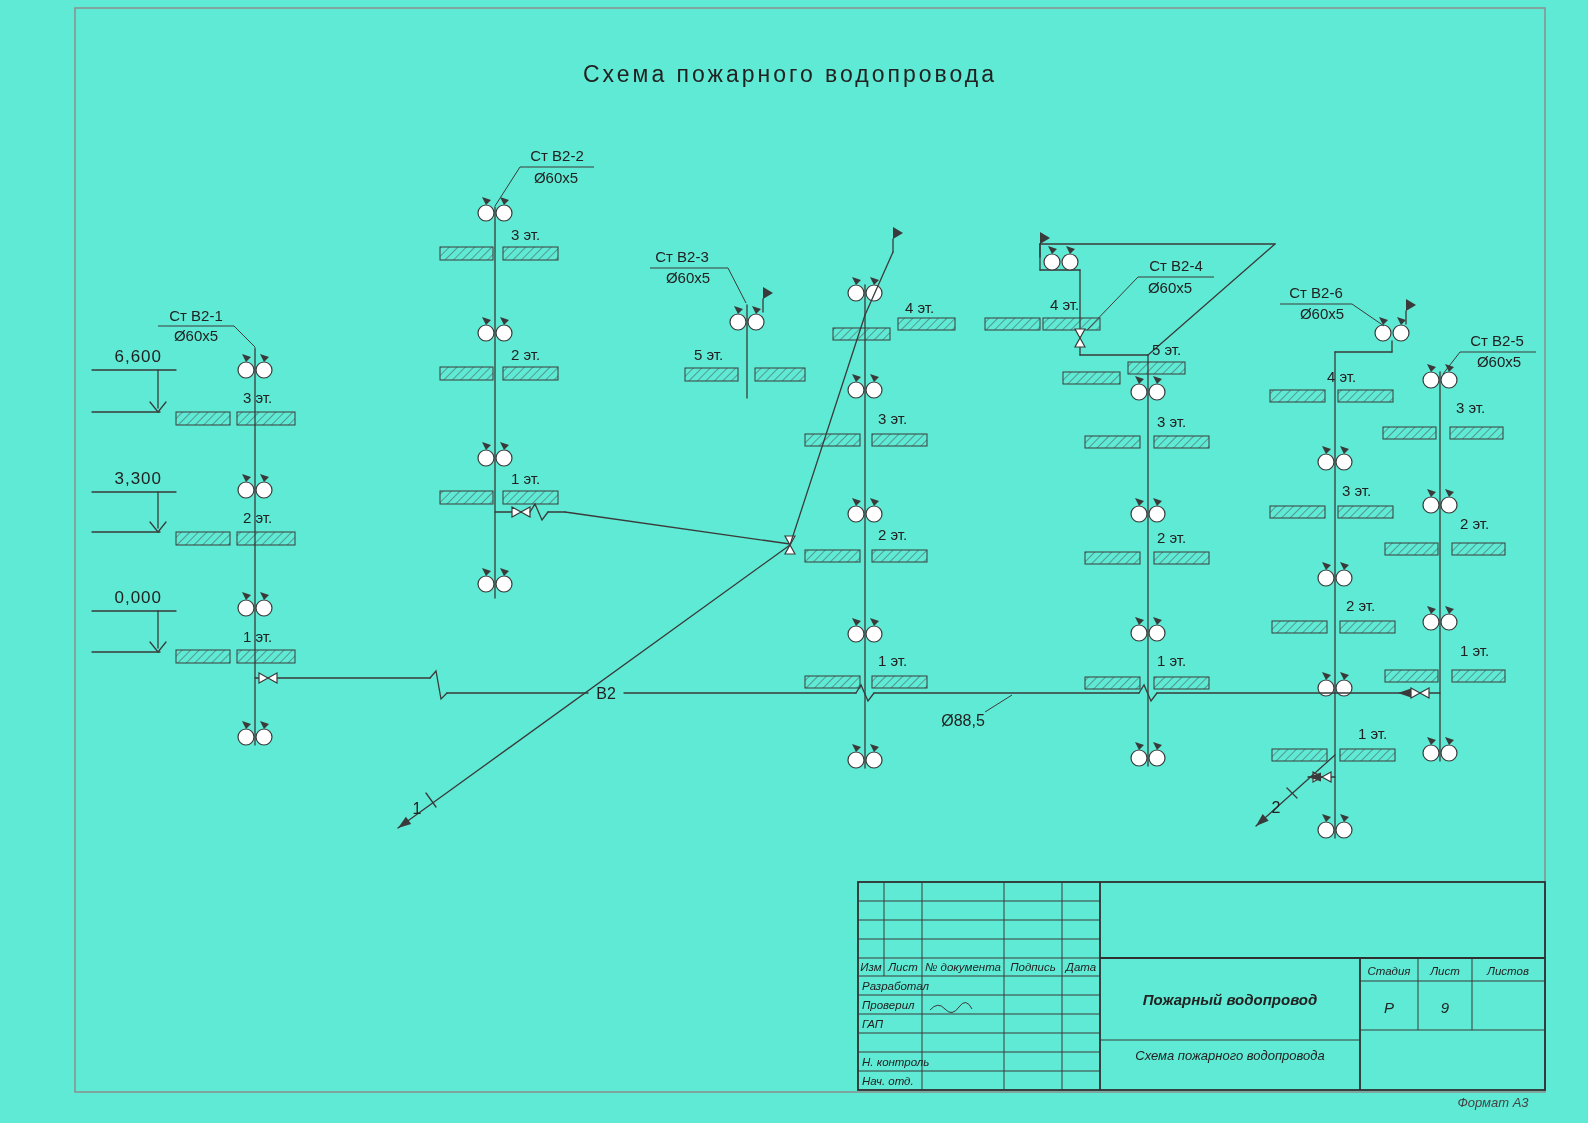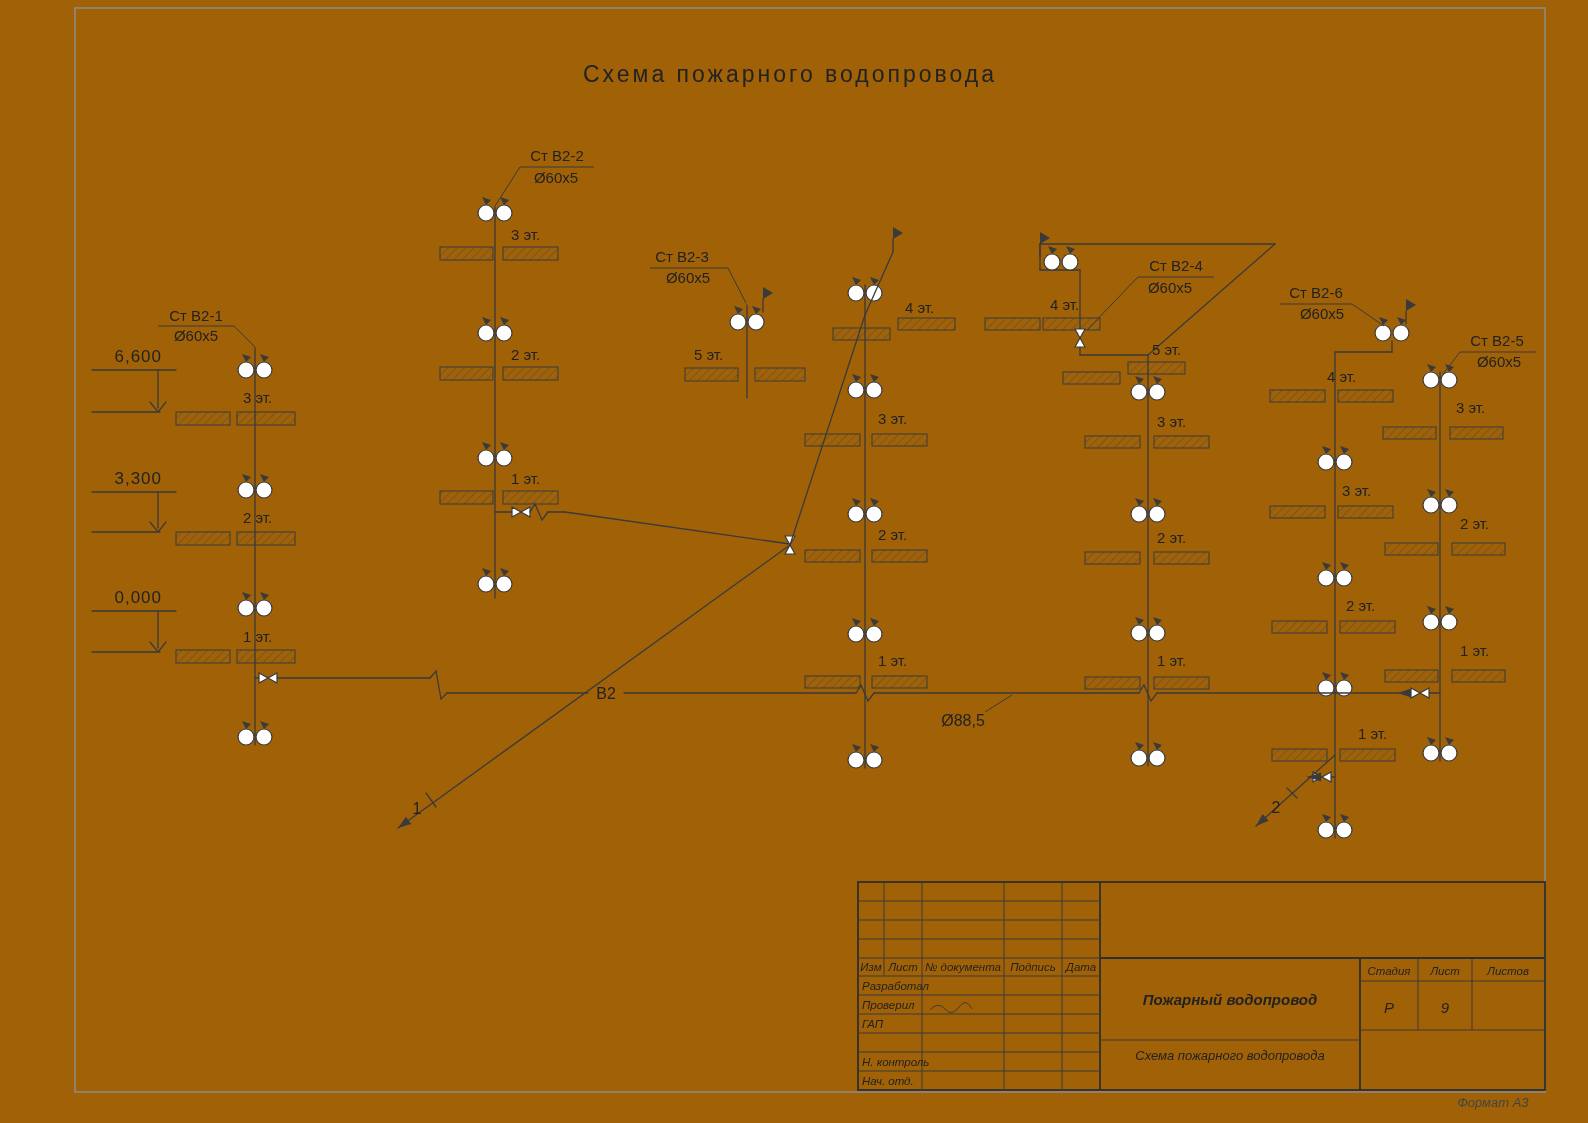--- a/index.html
+++ b/index.html
@@ -1,16 +1,16 @@
 <!DOCTYPE html>
 <html><head>
 <meta charset="utf-8">
 <style>
   html,body{margin:0;padding:0;background:#fff}
-  .page{width:1588px;height:1123px;position:relative;background:#a16207;overflow:hidden}
+  .page{width:1588px;height:1123px;position:relative;background:#5eead4;overflow:hidden}
   svg{display:block}
   .ln{stroke:#3a3a3a;stroke-width:1.3;fill:none;stroke-linecap:round}
   .lt{stroke:#3a3a3a;stroke-width:1;fill:none}
   .tbl{stroke:#3a3a3a;stroke-width:1;fill:none}
   .tblthick{stroke:#2f2f2f;stroke-width:1.8;fill:none}
   .frame{fill:none;stroke:#8d8d8d;stroke-width:1.5}
   .slab{fill:url(#hatch);stroke:#3a3a3a;stroke-width:1}
   .sym{stroke:#3a3a3a;stroke-width:1.2;fill:#ffffff}
   .fil{fill:#3a3a3a;stroke:none}
   text{font-family:"Liberation Sans",sans-serif;fill:#222}

